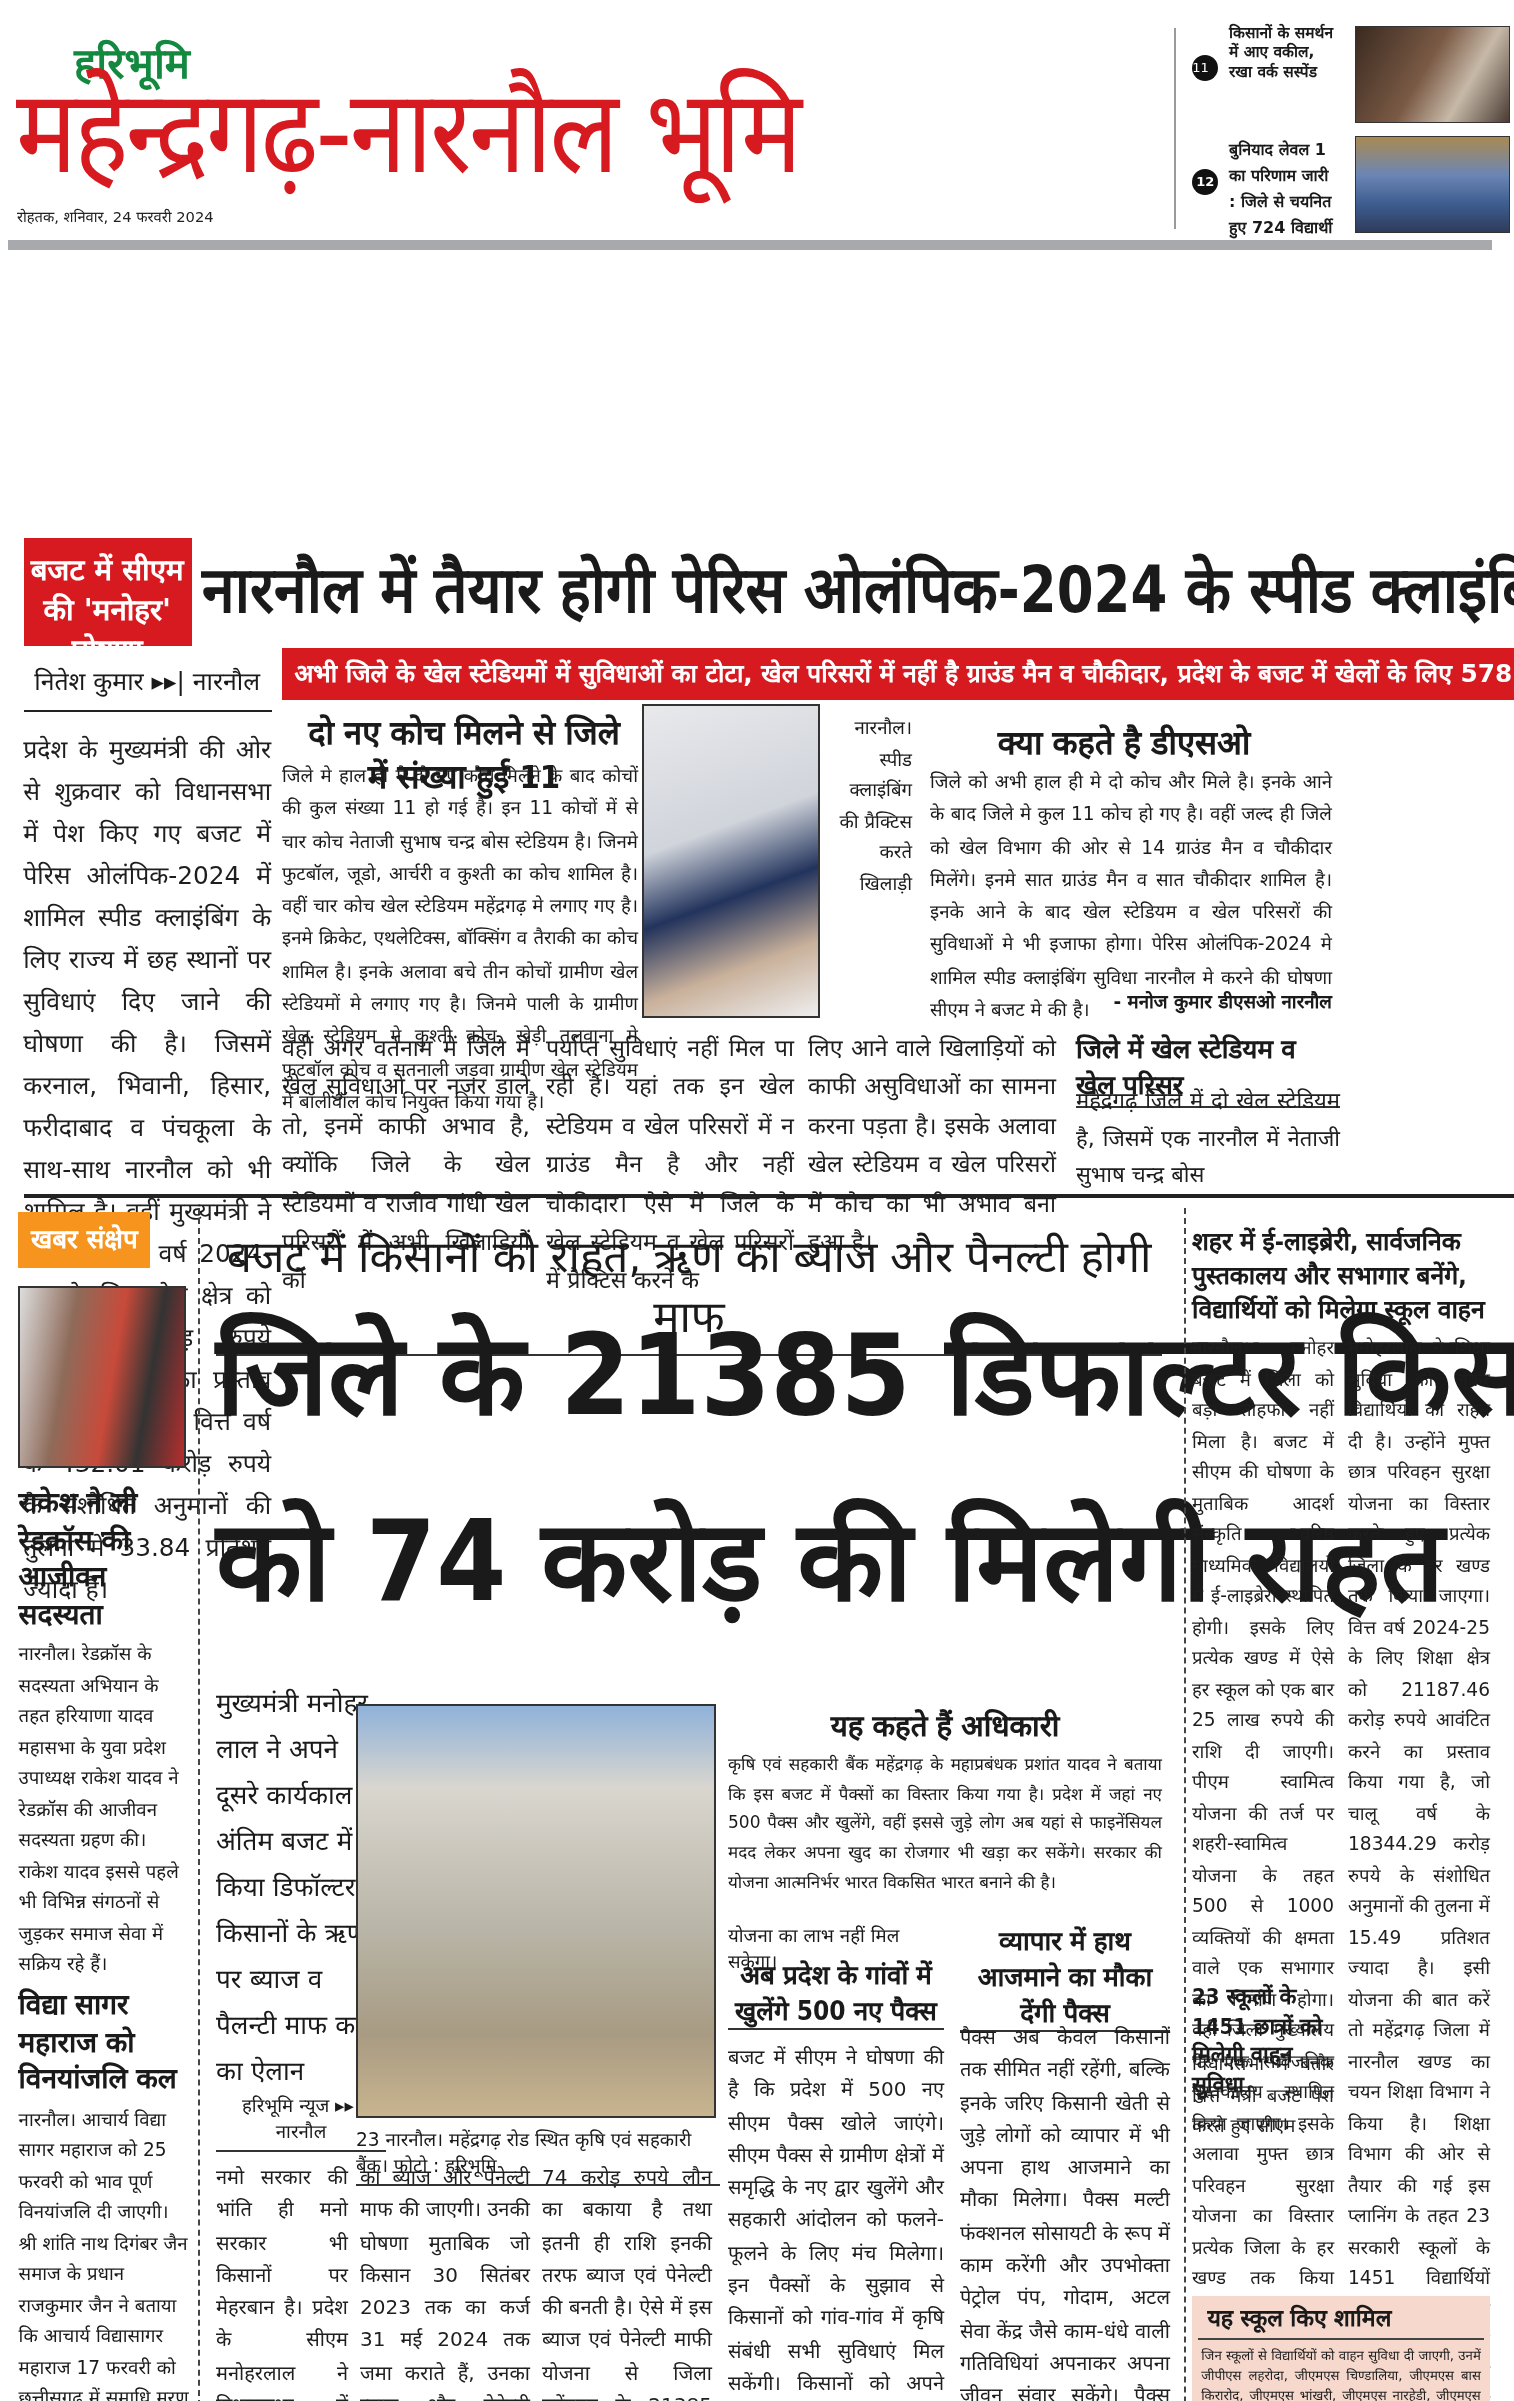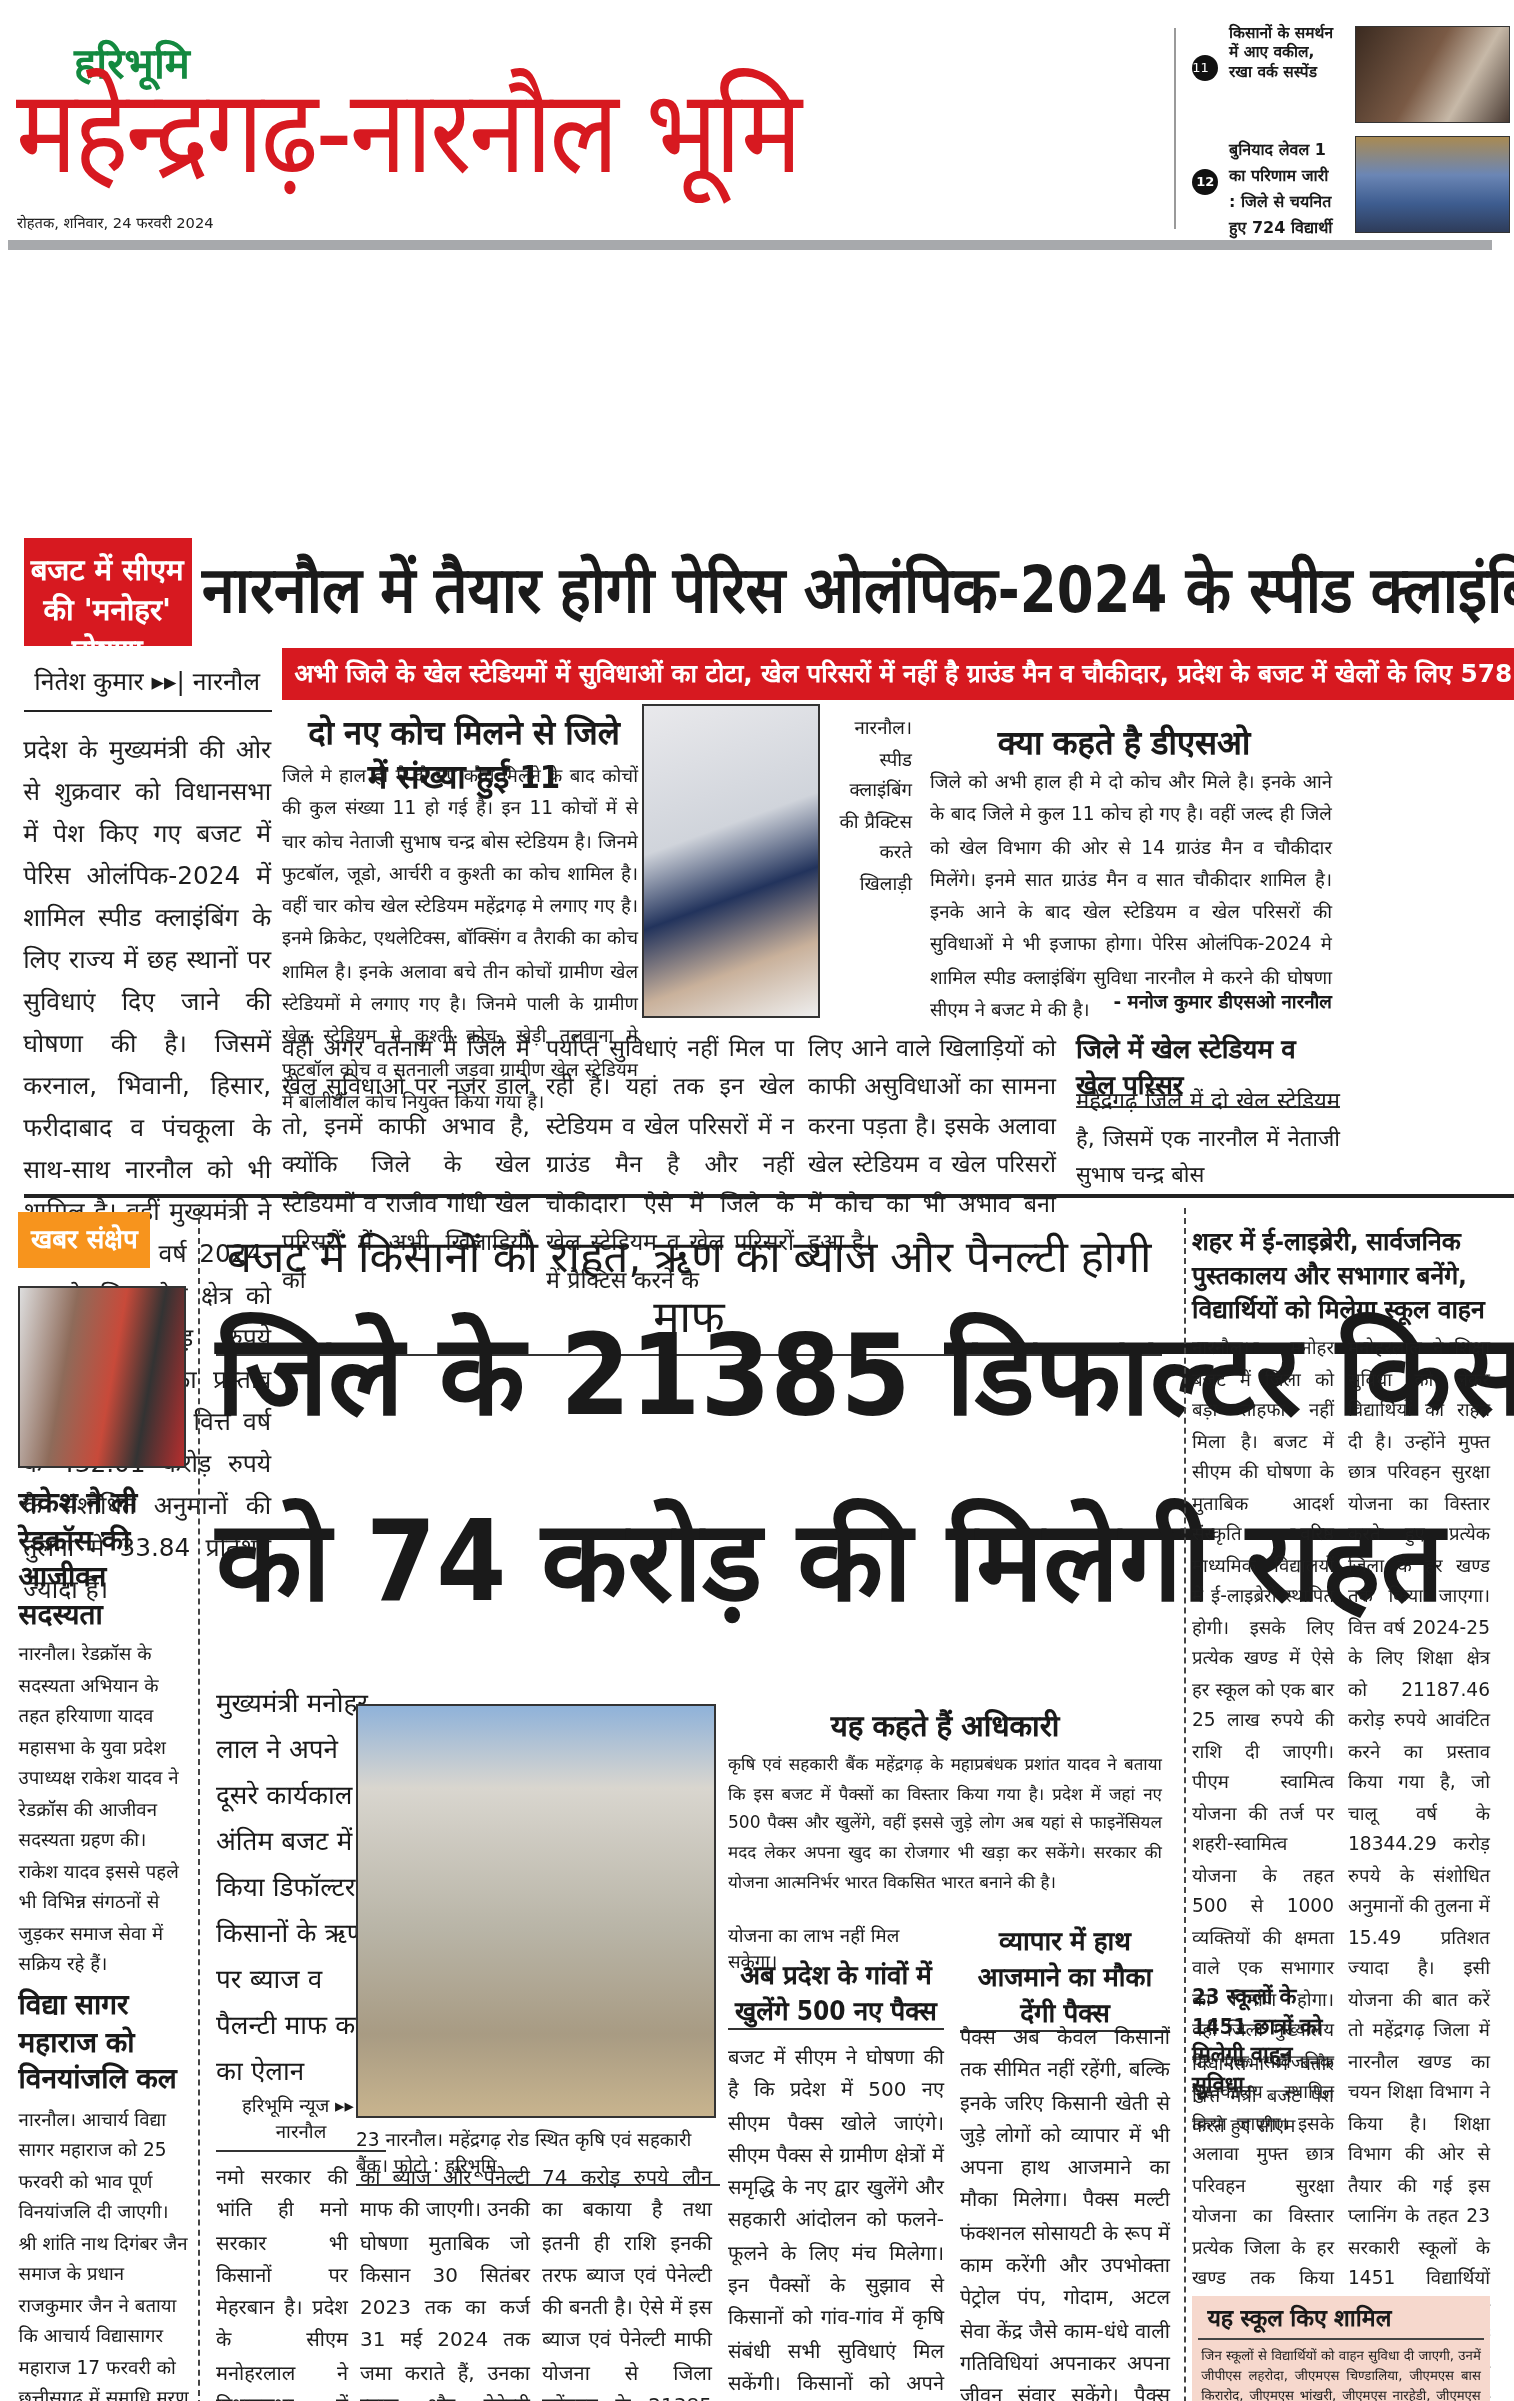--- a/index.html
+++ b/index.html
@@ -11,21 +11,21 @@
   .photo{background:linear-gradient(135deg,#8a9bb0,#c9b9a2 40%,#6d7b5c 70%,#a39580);border:0.8px solid #333}
   .rule{background:#222;height:1.5px}
   .dash-v{border-left:1.5px dashed #444}
 </style>
 </head>
 <body style="transform-origin: 0px 0px;">
 <div style="position: absolute; left: 0px; top: 0px; width: 758px; height: 1201px; transform: scale(2); transform-origin: 0px 0px;">
     <div class="abs" style="left: 0px; top: 0px; width: 1162px; height: 248px; transform: scale(0.5); transform-origin: 0px 0px;">
   <div class="abs" style="left:74px;top:33px;font-size:42px;font-weight:bold;color:#13893f;font-family:'DejaVu Sans',sans-serif">हरिभूमि</div>
   <div class="abs" style="left:15.5px;top:54px;font-size:116px;line-height:155px;color:#d71920;font-family:'DejaVu Sans',sans-serif;letter-spacing:-3.1px;white-space:nowrap;transform:scaleX(0.88);transform-origin:left">महेन्द्रगढ़-नारनौल भूमि</div>
-  <div class="abs" style="left:17px;top:212px;font-size:14.7px;color:#222">रोहतक, शनिवार, 24 फरवरी 2024</div>
+  <div class="abs" style="left:17px;top:206px;font-size:14.7px;color:#222">रोहतक, शनिवार, 24 फरवरी 2024</div>
 </div>
     <div class="abs" style="background: rgb(167, 169, 172); left: 3.9px; top: 120px; width: 742px; height: 4.6px;"></div>
     <div class="abs" style="left: 587px; top: 13.6px; width: 2.3px; height: 201px; background: rgb(154, 154, 154); transform: scale(0.5); transform-origin: 0px 0px;"></div>
     <div class="abs" style="left: 593px; top: 11.6px; width: 325px; height: 101px; transform: scale(0.5); transform-origin: 0px 0px;">
   <div class="abs" style="left:6.2px;top:31px;width:26px;height:26px;border-radius:50%;background:#111;color:#fff;font-weight:normal;font-size:13px;text-align:left;line-height:26px">11</div>
   <div class="abs" style="left:43px;top:0;width:108px;font-size:15.5px;line-height:19.4px;font-weight:bold">किसानों के समर्थन में आए वकील, रखा वर्क सस्पेंड</div>
   <div class="abs photo" style="left:169px;top:1.5px;width:155px;height:97px;background:linear-gradient(120deg,#3a2a20,#7a5a45 45%,#c7b9a8 70%,#4a3b33)"></div>
 </div>
     <div class="abs" style="left: 593px; top: 67px; width: 325px; height: 101px; transform: scale(0.5); transform-origin: 0px 0px;">
   <div class="abs" style="left:6.2px;top:35px;width:26px;height:26px;border-radius:50%;background:#111;color:#fff;font-weight:bold;font-size:13px;text-align:center;line-height:26px">12</div>

